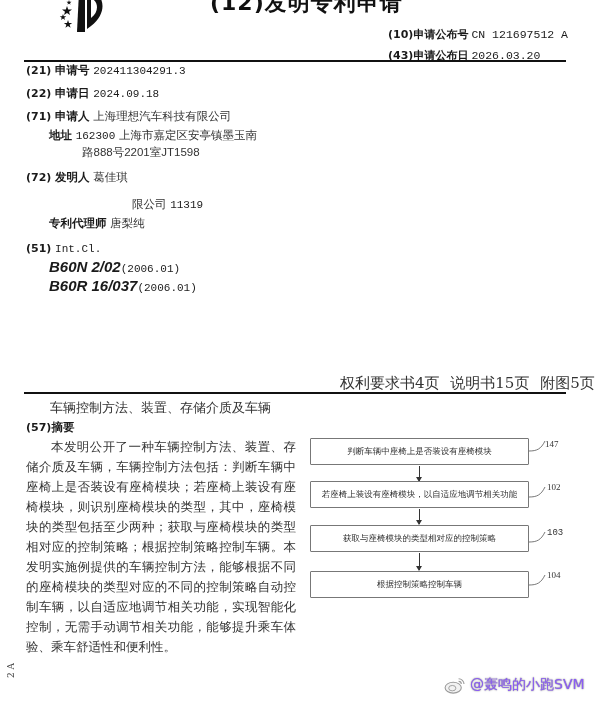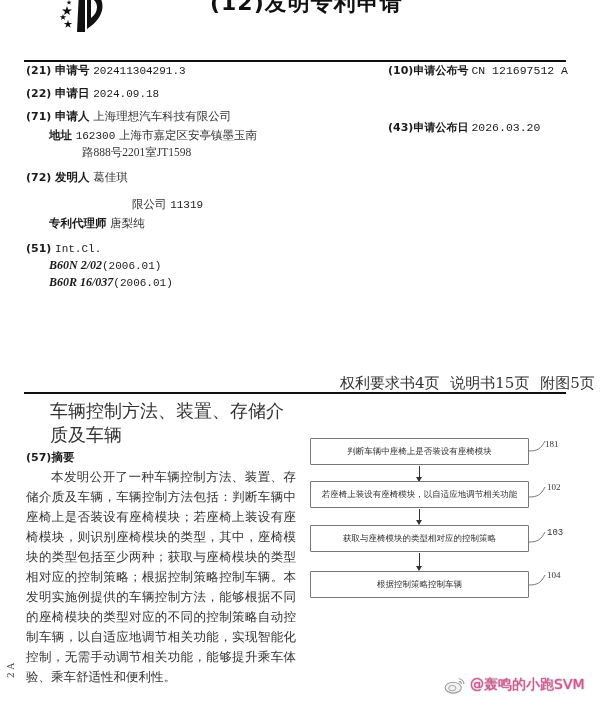--- a/index.html
+++ b/index.html
@@ -3,49 +3,49 @@
   <meta charset="utf-8">
   <style>
     * { box-sizing: border-box; margin: 0; padding: 0; }
     html, body { width: 609px; height: 706px; background: #ffffff; overflow: hidden; }
     body { position: relative; font-family: "DejaVu Sans", sans-serif; color: #1a1a1a; }
 
     .logo { position: absolute; left: 55px; top: -8px; width: 60px; height: 50px; }
     .doc-title { position: absolute; left: 210px; top: -12px; font-size: 22px; font-weight: bold; letter-spacing: 1px; color: #111; white-space: nowrap; }
 
     .pub-block { position: absolute; left: 388px; top: 24px; font-size: 11.5px; line-height: 20px; }
-    .pub-block .row { white-space: nowrap; margin-top: 36px; }
+    .pub-block .row { white-space: nowrap; }
     .pub-block .code { font-family: "DejaVu Sans", sans-serif; font-weight: bold; font-size: 11px; }
     .pub-block .val { font-family: "Liberation Mono", monospace; font-size: 11.5px; margin-left: 3px; }
 
     .rule { position: absolute; left: 24px; width: 542px; height: 1.5px; background: #111; }
 
     .biblio { position: absolute; left: 26px; top: 63px; width: 290px; font-size: 11.5px; }
     .field { position: relative; white-space: nowrap; }
     .code-num { font-weight: bold; font-size: 11px; }
     .label { font-weight: bold; }
     .mono { font-family: "Liberation Mono", monospace; font-size: 11px; }
-    .serif { font-family: Liberation Serif, serif; color: #333; font-size: 11.5px; }
-    .ital { font-style: italic; font-weight: bold; font-family: Liberation Serif, serif; font-size: 12px; }
+    .serif { font-family: Liberation Sans, sans-serif; color: #333; font-size: 11.5px; }
+    .ital { font-style: italic; font-weight: bold; font-family: Liberation Sans, sans-serif; font-size: 15px; }
 
     .pages-info { position: absolute; left: 340px; top: 374px; font-family: "DejaVu Serif", serif; font-size: 15px; color: #333; white-space: nowrap; word-spacing: 6px; }
 
     .abstract-area { position: absolute; left: 26px; top: 396px; width: 270px; font-size: 11.5px; }
     .abstract-text { font-family: "DejaVu Serif", serif; color: #333; font-size: 12.5px; line-height: 20px; text-indent: 2em; margin-top: 2px; text-align: justify; margin-left: 0; }
 
     .flow { position: absolute; left: 310px; top: 435px; width: 260px; height: 170px; }
     .fbox { position: absolute; left: 0; width: 219px; height: 27px; border: 1px solid #777; border-radius: 1px; display: flex; align-items: center; justify-content: center; font-family: "DejaVu Serif", serif; font-size: 8.5px; color: #333; background: #fff; }
     .farrow { position: absolute; left: 109px; width: 1px; background: #333; }
     .farrow::after { content: ""; position: absolute; left: -3px; bottom: -1px; border-left: 3.5px solid transparent; border-right: 3.5px solid transparent; border-top: 5px solid #333; }
     .fnum { position: absolute; font-family: "Liberation Serif", serif; font-size: 9px; color: #333; }
     .leader { position: absolute; }
 
     .side-mark { position: absolute; left: 6px; top: 678px; font-family: "DejaVu Serif", serif; font-size: 9px; color: #444; transform: rotate(-90deg); transform-origin: left top; white-space: nowrap; }
 
-    .watermark { position: absolute; left: 444px; top: 676px; display: flex; align-items: center; font-size: 14px; color: #ec4899; text-shadow: 0 0 2px #9a9a9a, 0 0 1px #8a8a8a; white-space: nowrap; }
+    .watermark { position: absolute; left: 444px; top: 676px; display: flex; align-items: center; font-size: 14px; color: #8b5cf6; text-shadow: 0 0 2px #9a9a9a, 0 0 1px #8a8a8a; white-space: nowrap; }
     .watermark .weibo { width: 22px; height: 18px; margin-right: 4px; }
   </style>
 </head>
 <body>
 
 <svg class="logo" viewBox="0 0 60 50">
   <polygon points="12,14 13.2,17.5 17,17.5 14,19.7 15,23 12,21 9,23 10,19.7 7,17.5 10.8,17.5" fill="#111"></polygon>
   <polygon points="8,22 8.8,24.3 11.2,24.3 9.3,25.7 10,28 8,26.6 6,28 6.7,25.7 4.8,24.3 7.2,24.3" fill="#111"></polygon>
   <polygon points="13,28 14,31 17.2,31 14.6,32.8 15.6,35.8 13,34 10.4,35.8 11.4,32.8 8.8,31 12,31" fill="#111"></polygon>
   <polygon points="14,8 14.6,9.8 16.5,9.8 15,10.9 15.5,12.7 14,11.6 12.5,12.7 13,10.9 11.5,9.8 13.4,9.8" fill="#111"></polygon>
@@ -117,40 +117,40 @@
 
 <div class="pages-info">
   <span>权利要求书4页</span>
   <span>说明书15页</span>
   <span>附图5页</span>
 </div>
 
 <div class="rule" style="top:392px;"></div>
 
 <div class="abstract-area">
-  <div class="serif" style="padding-left:24px; font-size:18px; margin-top:3px;">车辆控制方法、装置、存储介质及车辆</div>
+  <div class="serif" style="padding-left:24px; font-size:13px; margin-top:3px;">车辆控制方法、装置、存储介质及车辆</div>
   <div class="field" style="margin-top:3px;">
     <span class="code-num">(57)</span><span class="label">摘要</span>
   </div>
   <p class="abstract-text">本发明公开了一种车辆控制方法、装置、存储介质及车辆，车辆控制方法包括：判断车辆中座椅上是否装设有座椅模块；若座椅上装设有座椅模块，则识别座椅模块的类型，其中，座椅模块的类型包括至少两种；获取与座椅模块的类型相对应的控制策略；根据控制策略控制车辆。本发明实施例提供的车辆控制方法，能够根据不同的座椅模块的类型对应的不同的控制策略自动控制车辆，以自适应地调节相关功能，实现智能化控制，无需手动调节相关功能，能够提升乘车体验、乘车舒适性和便利性。</p>
 </div>
 
 <div class="flow">
   <div class="fbox" style="top:3px;">判断车辆中座椅上是否装设有座椅模块</div>
   <div class="farrow" style="top:31px; height:15px;"></div>
   <div class="fbox" style="top:46px;">若座椅上装设有座椅模块，以自适应地调节相关功能</div>
   <div class="farrow" style="top:74px; height:15px;"></div>
   <div class="fbox" style="top:90px;">获取与座椅模块的类型相对应的控制策略</div>
   <div class="farrow" style="top:118px; height:17px;"></div>
   <div class="fbox" style="top:136px;">根据控制策略控制车辆</div>
 
   <svg class="leader" style="left:219px; top:4px;" width="20" height="14">
       <path d="M0,12 C8,12 12,10 16,2" stroke="#555" fill="none" stroke-width="0.8"></path>
     </svg>
-  <span class="fnum" style="left:235px; top:4px;">181</span>
+  <span class="fnum" style="left:235px; top:4px;">147</span>
   <svg class="leader" style="left:219px; top:50px;" width="20" height="14">
       <path d="M0,12 C8,12 12,10 16,2" stroke="#555" fill="none" stroke-width="0.8"></path>
     </svg>
   <span class="fnum" style="left:237px; top:47px;">102</span>
   <svg class="leader" style="left:219px; top:95px;" width="20" height="14">
       <path d="M0,12 C8,12 12,10 16,2" stroke="#555" fill="none" stroke-width="0.8"></path>
     </svg>
   <span class="fnum" style="left:237px; top:93px;font-family:Liberation Mono, monospace;">103</span>
   <svg class="leader" style="left:219px; top:138px;" width="20" height="14">
       <path d="M0,12 C8,12 12,10 16,2" stroke="#555" fill="none" stroke-width="0.8"></path>

